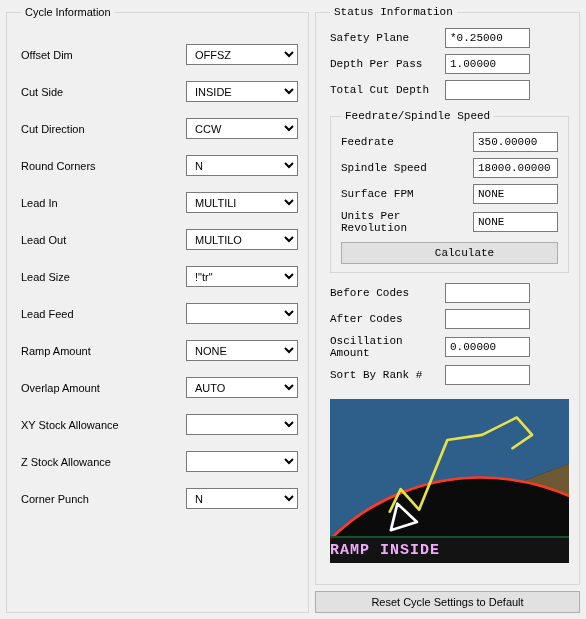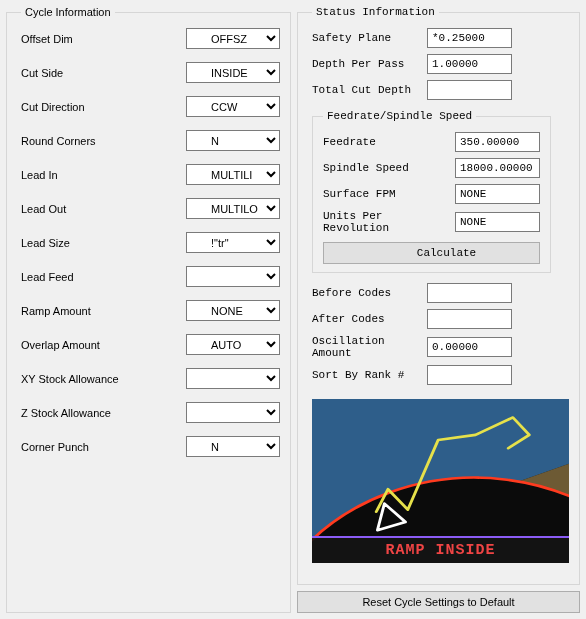--- a/index.html
+++ b/index.html
@@ -43,50 +43,50 @@
     flex: 1;
     display: flex;
     flex-direction: column;
     font-family: Liberation Mono, monospace;
   }
   .row {
     display: flex;
     align-items: center;
     margin-bottom: 12px;
   }
-  .left .row { margin-bottom: 13px; }
+  .left .row { margin-bottom: 13px; margin-top: 16px; }
   .left .lbl {
     width: 165px;
     flex: none;
   }
   select.ctl {
     flex: 1;
     height: 21px;
     border: 1px solid #7a7a7a;
     background: #fff;
     font: inherit;
-    padding-left: 20px;
+    padding-left: 4px;
   }
   .right .lbl {
     width: 115px;
     flex: none;
   }
   .right .row { margin-bottom: 6px; }
   input.txt {
     width: 85px;
     height: 20px;
     border: 1px solid #7a7a7a;
     background: #fff;
     font: inherit;
     padding: 7px 4px;
   }
   .nested {
     border: 1px solid #d6d6d6;
     padding: 10px 10px 8px 10px;
-    margin: 4px 18px 10px 0;
+    margin: 4px 0 10px 0;
   }
   .nested .row { margin-bottom: 6px; }
   .nested .lbl { width: 132px; }
   button.calc {
     width: 100%;
     height: 22px;
     border: 1px solid #adadad;
     background: #e1e1e1;
     font: inherit;
     cursor: pointer;
@@ -110,27 +110,27 @@
     overflow: hidden;
   }
   .preview svg {
     position: absolute; inset:0;
     width:100%; height:100%;
   }
   .preview .caption {
     position: absolute;
     left: 0; right: 0; bottom: 0;
     background: rgba(20,20,20,0.9);
-    color: #ef4444;
+    color: #f0abfc;
     font-weight: 700;
     font-size: 15px;
-    text-align: center;
+    text-align: left;
     padding: 4px 0;
     letter-spacing: 1px;
-    border-top: 2px solid #8b5cf6;
+    border-top: 2px solid #14532d;
   }
 </style>
 </head>
 <body>
 
 <div class="cols">
 
   <fieldset class="left">
     <legend>Cycle Information</legend>
 

